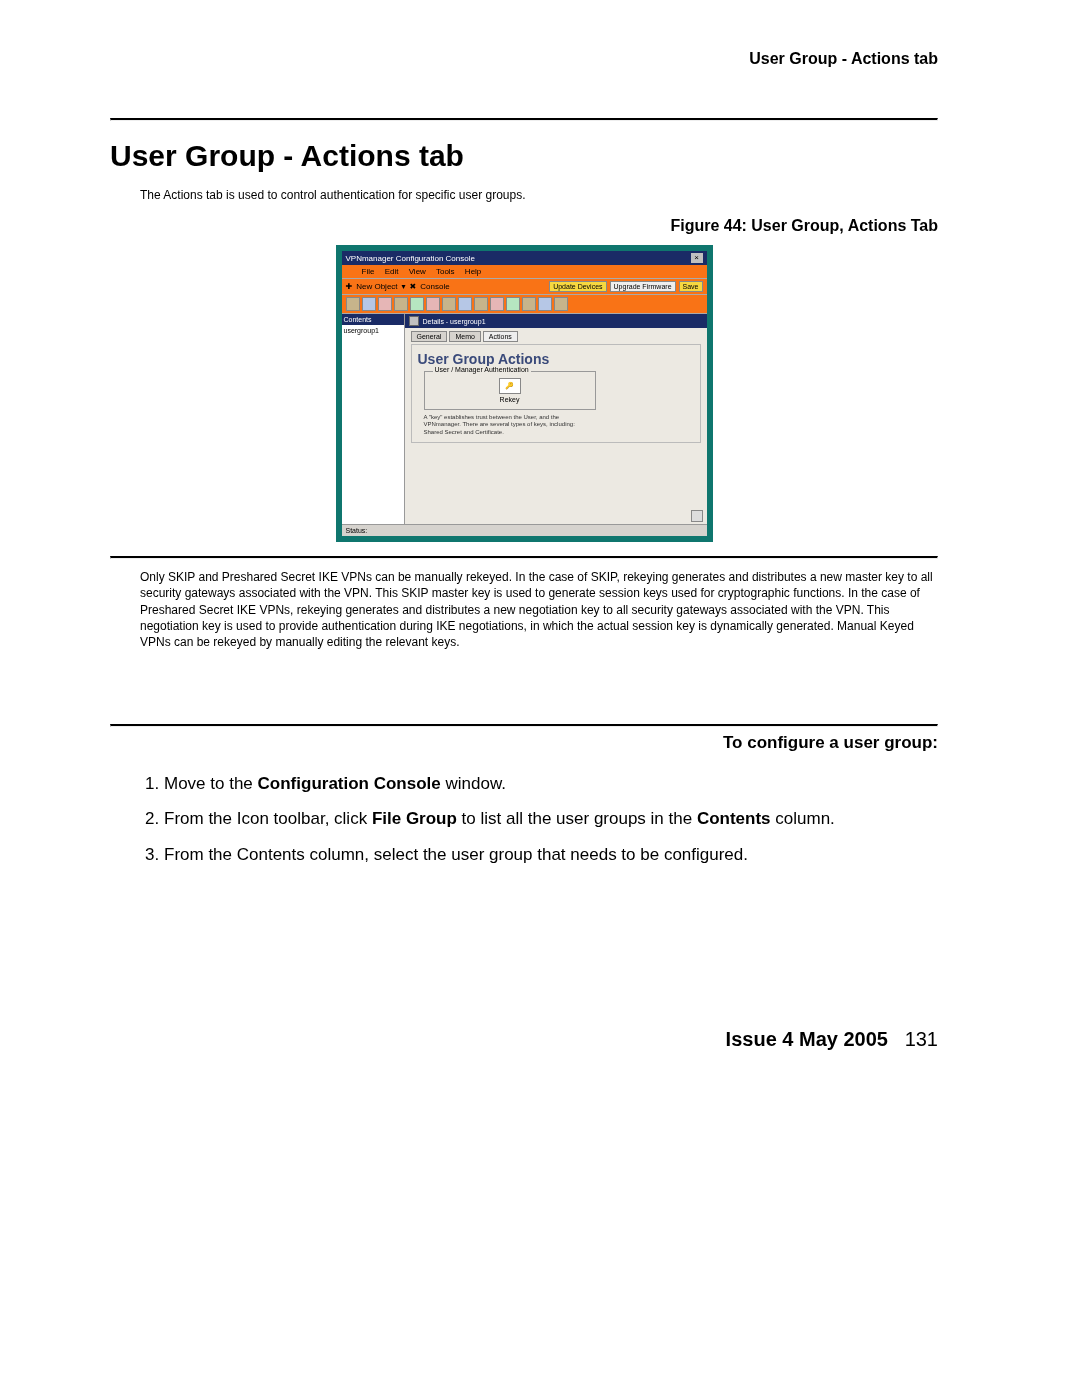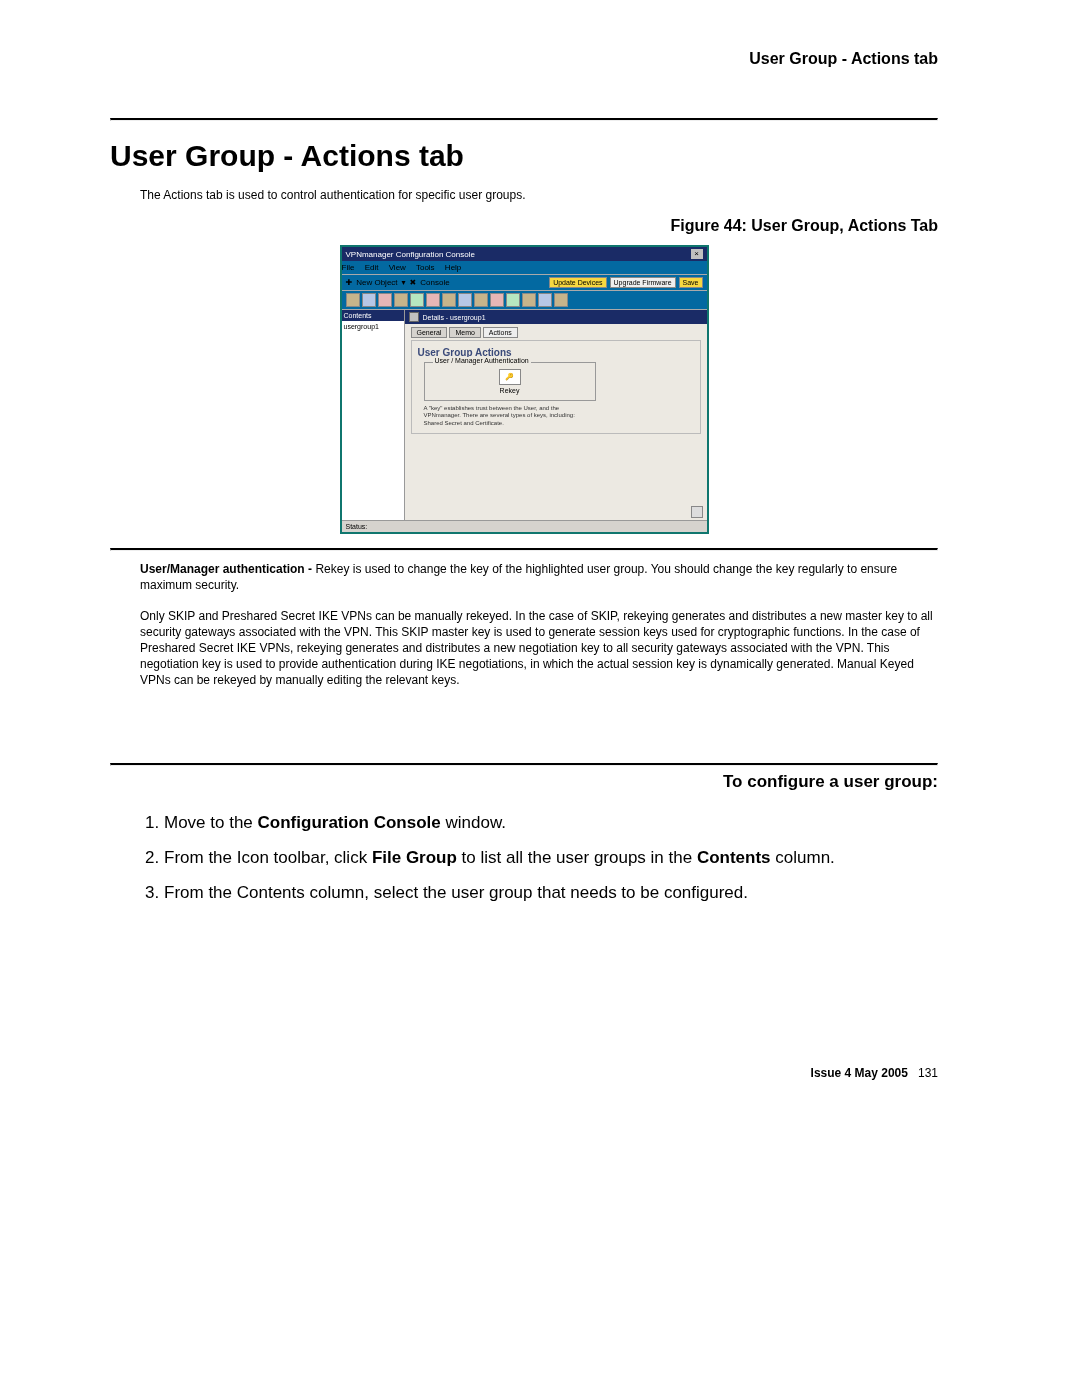--- a/index.html
+++ b/index.html
@@ -44,42 +44,42 @@
     margin: 8px 0 8px 0;
     text-align: right;
   }
   .fig-wrap {
     display: flex;
     justify-content: center;
     margin: 10px 0 14px 0;
   }
   .mock-win {
     width: 365px;
-    border: 2px solid #0f766e;
-    background: #0369a1;
+    border: 6px solid #0f766e;
+    background: #f97316;
     font-size: 8px;
   }
   .mock-title {
     background: #1a2b66;
     color: #fff;
     padding: 2px 4px;
     display: flex;
     justify-content: space-between;
     align-items: center;
   }
   .mock-title .close {
     background: #c0c0c0;
     color: #000;
     width: 12px;
     height: 10px;
     text-align: center;
     line-height: 10px;
   }
   .mock-menu {
-    padding: 2px 0;
+    padding: 2px 20px;
     border-bottom: 1px solid #aaa;
     font-size: 8px;
   }
   .mock-menu span { margin-right: 8px; }
   .mock-toolbar {
     padding: 2px 4px;
     border-bottom: 1px solid #aaa;
     display: flex;
     justify-content: space-between;
     align-items: center;
@@ -155,21 +155,21 @@
   }
   .panel {
     margin: 2px 6px 4px 6px;
     background:#ece9e2;
     border:1px solid #bbb;
     padding:6px;
   }
   .panel-title {
     font-weight:bold;
     color:#3a4a7a;
-    font-size:10px;
+    font-size:14px;
     margin-bottom:4px;
   }
   .group-box {
     border:1px solid #999;
     padding:6px 10px 6px 10px;
     margin-left:6px;
     text-align:center;
     width:150px;
     font-size:7px;
     position:relative;
@@ -204,21 +204,21 @@
     background:#d6d3ce;
   }
   ol {
     font-size:17px;
     line-height:1.6;
     padding-left: 54px;
   }
   ol li { margin-bottom: 8px; }
   .footer {
     text-align: right;
-    font-size: 12px;
+    font-size: 20px;
     margin-top: 160px;
   }
   .footer b { font-weight: bold; }
 </style>
 </head>
 <body>
 
 <div class="page">
 
   <div class="hdr-right">User Group - Actions tab</div>
@@ -300,23 +300,20 @@
           </div>
           <div class="corner"></div>
         </div>
       </div>
       <div class="status-bar">Status:</div>
     </div>
   </div>
 
   <hr class="rule">
 
-  <div class="body-text indent">
-    <b>User/Manager authentication - </b><span>Rekey is used to change the key of the highlighted user group. You should change the key regularly to ensure maximum security.</span>
-  </div>
 
   <div class="body-text indent">Only SKIP and Preshared Secret IKE VPNs can be manually rekeyed. In the case of SKIP, rekeying generates and distributes a new master key to all security gateways associated with the VPN. This SKIP master key is used to generate session keys used for cryptographic functions. In the case of Preshared Secret IKE VPNs, rekeying generates and distributes a new negotiation key to all security gateways associated with the VPN. This negotiation key is used to provide authentication during IKE negotiations, in which the actual session key is dynamically generated. Manual Keyed VPNs can be rekeyed by manually editing the relevant keys.</div>
 
   <div style="height:60px"></div>
 
   <hr class="rule">
 
 
   <div class="fig-caption indent" style="font-size:17px;margin-top:6px;">To configure a user group:</div>
 

